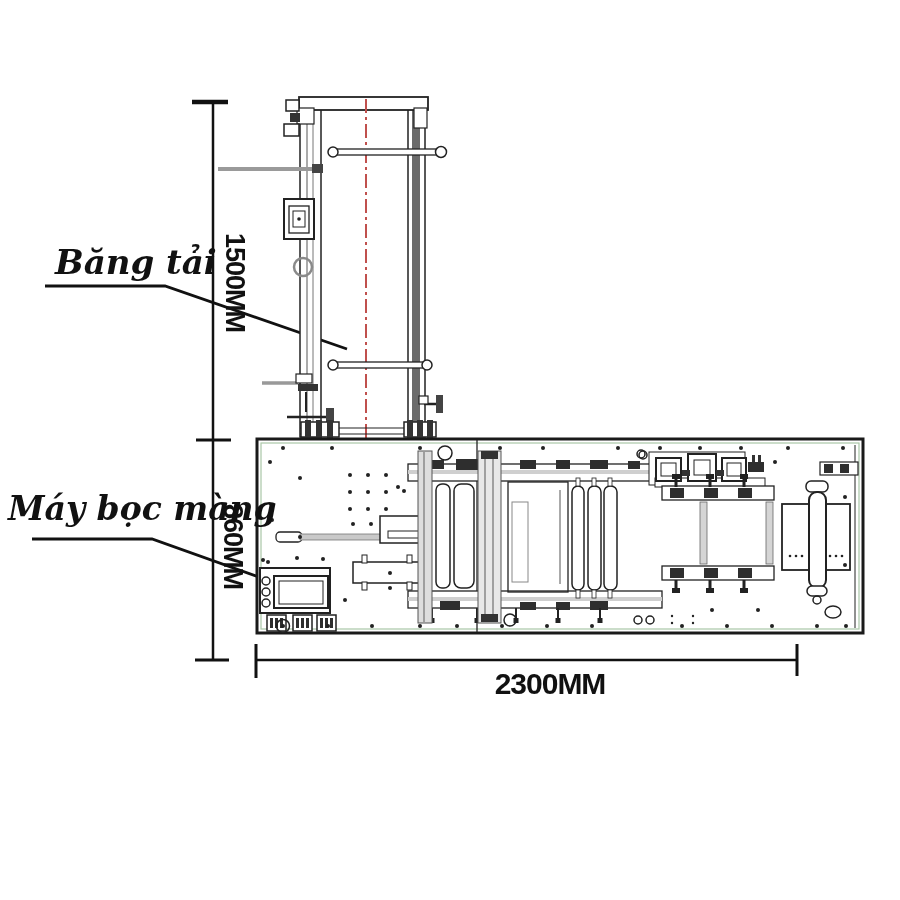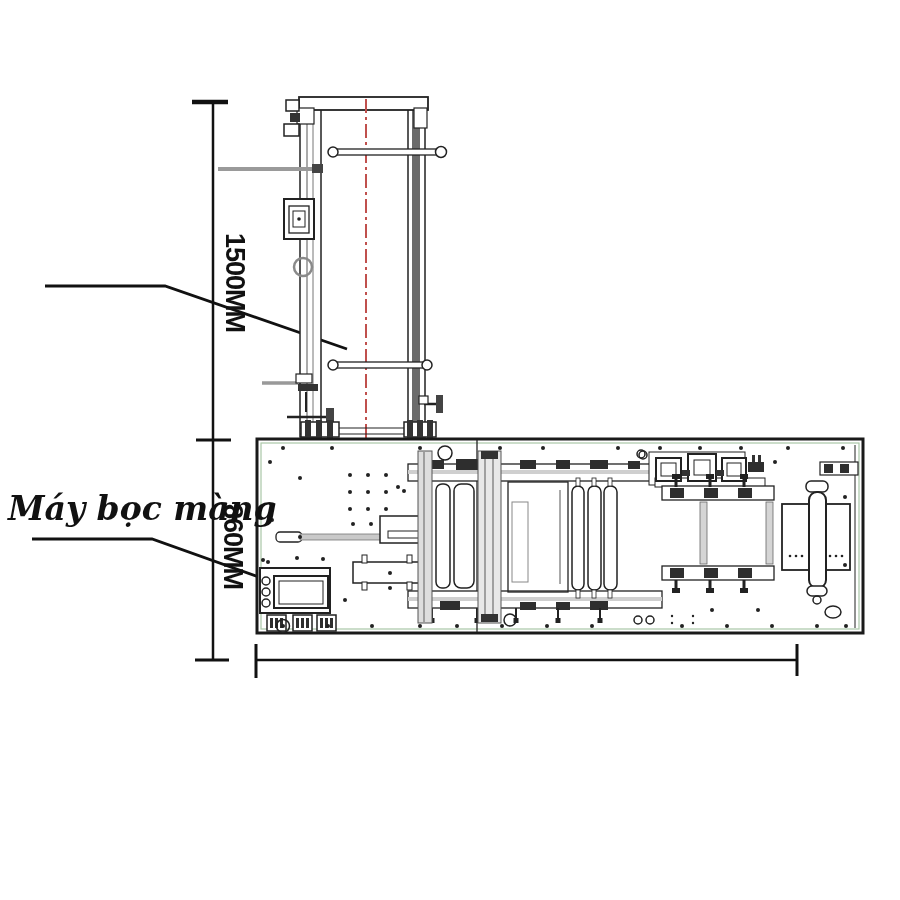--- a/index.html
+++ b/index.html
@@ -320,21 +320,23 @@
       <g fill="none" stroke="#222" stroke-width="1.5">
         <circle cx="445" cy="453" r="7"></circle>
         <circle cx="510" cy="620" r="6"></circle>
         <circle cx="638" cy="620" r="4"></circle>
           <circle cx="650" cy="620" r="4"></circle>
         <circle cx="641" cy="454" r="4"></circle>
       </g>
     </g>
   </svg>
 
+  <div id="bang-tai" class="label-serif">Băng tải</div>
 
   <div id="may-boc-mang" class="label-serif">Máy bọc màng</div>
 
   <div id="dim-1500" class="dim-text dim-vert">1500MM</div>
 
   <div id="dim-860" class="dim-text dim-vert">860MM</div>
 
+  <div id="dim-2300" class="dim-text">2300MM</div>
 
 </div>
 
 </body></html>

